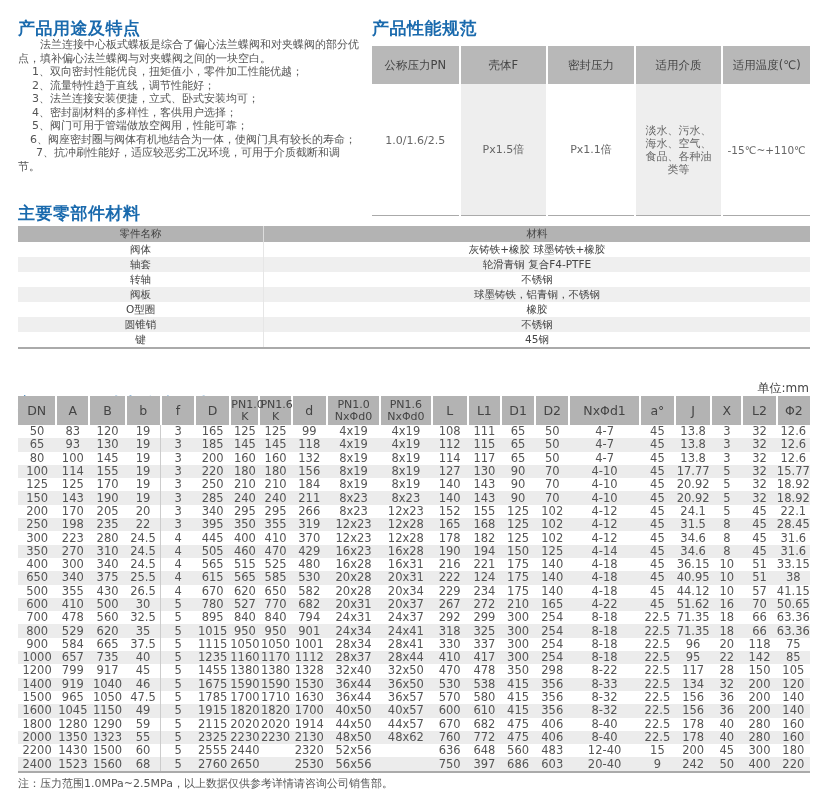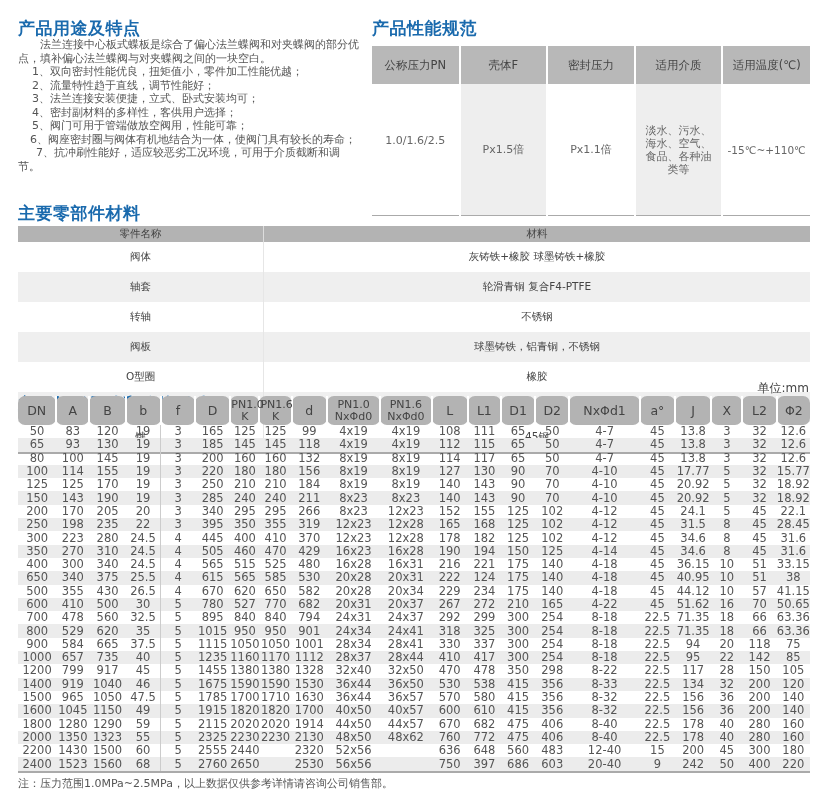--- a/index.html
+++ b/index.html
@@ -27,29 +27,29 @@
   #perf th:last-child { border-right: none; }
   #perf td { height: 110px; text-align: center; vertical-align: middle; border-right: 2px solid #fff; border-bottom: 1px solid #aaa; }
   #perf td:last-child { border-right: none; }
   #perf td.shade { background: #eeeeee; }
   #perf td.media { line-height: 13px; padding: 0 6px; }
 
   
   #mat { position: absolute; left: 18px; top: 226px; width: 792px; border-collapse: collapse; font-size: 10.5px; color: #444; }
   #mat th { background: #b3b3b3; font-weight: normal; height: 16px; padding: 0; border-right: 1px solid #ddd; }
   #mat th:last-child { border-right: none; }
-  #mat td { height: 30px; text-align: center; padding: 0; border-right: 1px solid #e6e6e6; }
+  #mat td { height: 15px; text-align: center; padding: 0; border-right: 1px solid #e6e6e6; }
   #mat td:last-child { border-right: none; }
   #mat tr:nth-child(even) td { background: #efefef; }
   #mat tbody tr:last-child td { border-bottom: 2px solid #aaa; }
 
   
   #unit { position: absolute; right: 18px; top: 380px; font-size: 12px; color: #444; }
   #dims { position: absolute; left: 18px; top: 396px; width: 792px; border-collapse: collapse; font-size: 11.5px; color: #555; table-layout: fixed; }
-  #dims th { background: #b3b3b3; color: #444; font-weight: normal; height: 29px; padding: 0; border-right: 2px solid #fff; line-height: 12px; font-size: 11px; border-radius: 7px; }
+  #dims th { background: #b3b3b3; color: #444; font-weight: normal; height: 29px; padding: 0; border-right: 2px solid #fff; line-height: 12px; font-size: 11px; }
   #dims th.one { font-size: 12.5px; }
   #dims th:last-child { border-right: none; }
   #dims td { height: 13.3px; line-height: 13px; text-align: center; padding: 0; white-space: nowrap; }
   #dims td.c3 { border-right: 1px solid #ccc; }
   #dims tbody tr:nth-child(even) td { background: #ececec; }
   #dims tbody tr:last-child td { border-bottom: 2px solid #aaa; }
   #note { position: absolute; left: 18px; top: 776px; font-size: 11px; color: #555; }
 </style>
 </head>
 <body>
@@ -571,21 +571,21 @@
         <td>1050</td>
         <td>1001</td>
         <td>28x34</td>
         <td>28x41</td>
         <td>330</td>
         <td>337</td>
         <td>300</td>
         <td>254</td>
         <td>8-18</td>
         <td>22.5</td>
-        <td>94</td>
+        <td>96</td>
         <td>20</td>
         <td>118</td>
         <td>75</td>
       </tr>
       <tr>
         <td>1000</td>
         <td>657</td>
         <td>735</td>
         <td class="c3">40</td>
         <td>5</td>

